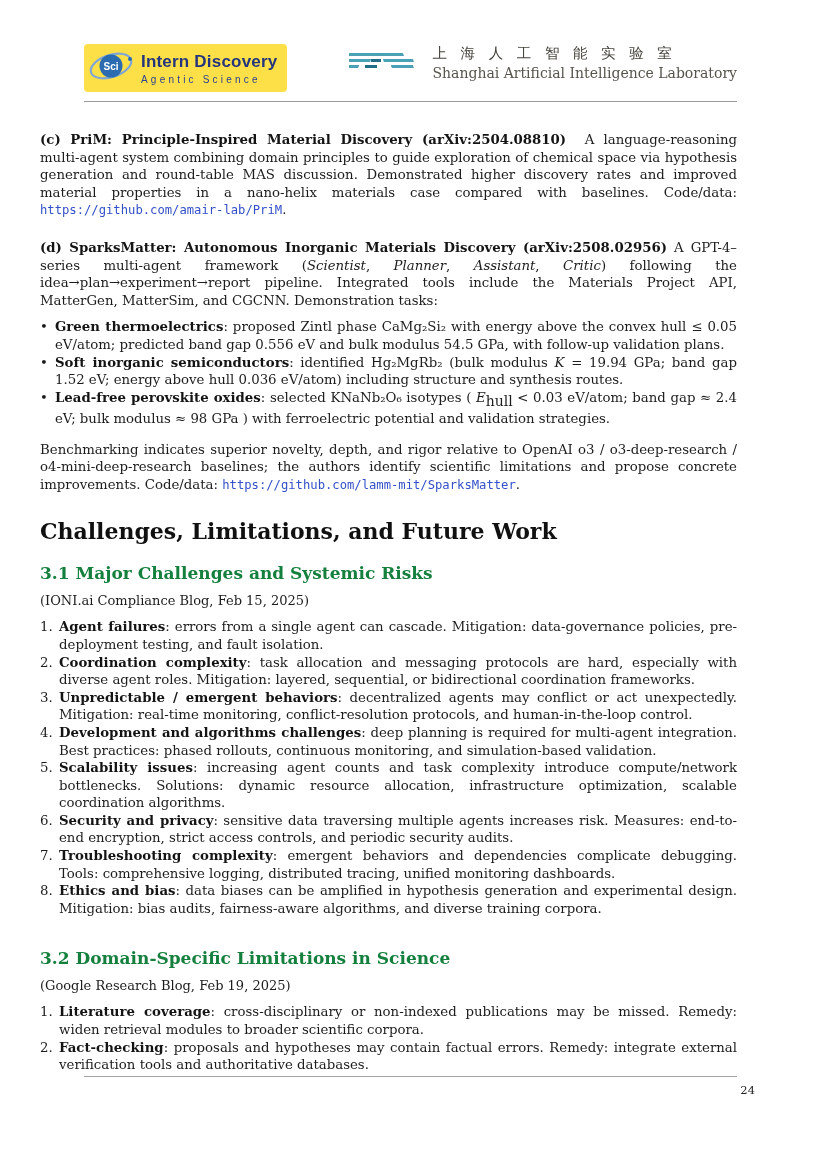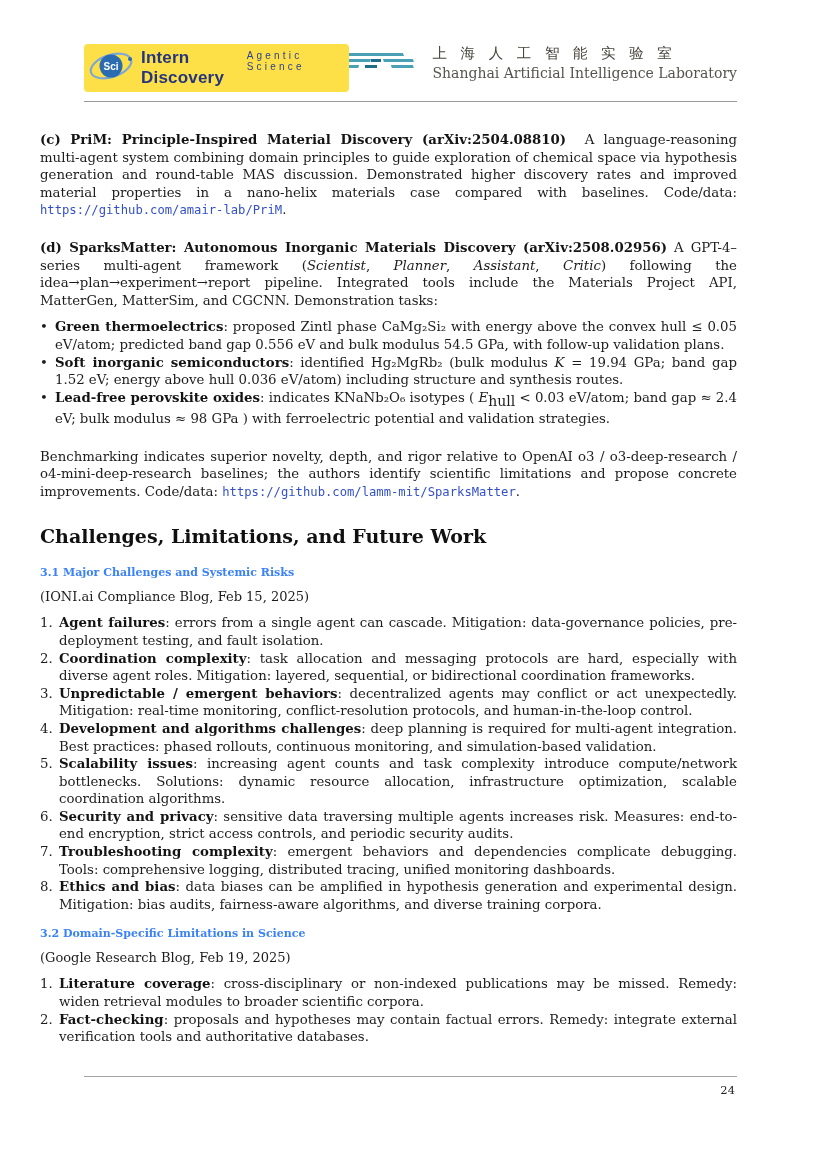--- a/index.html
+++ b/index.html
@@ -8,54 +8,54 @@
     background:#ffffff; overflow:hidden;
     font-family:"DejaVu Serif", serif; color:#1c1c1c;
     box-sizing:border-box;
   }
   
   .header {
     display:flex; justify-content:space-between; align-items:flex-start;
     padding:44px 77px 0 84px;
   }
   .brand { display:flex; align-items:center; gap:7px; background:#fde047; padding:2px 10px 2px 4px; border-radius:4px; }
-  .brand-text { display:flex; flex-direction:row; }
+  .brand-text { display:flex; flex-direction:column; }
   .brand-title { font-family:"Liberation Sans", sans-serif; font-weight:bold; font-size:17px; color:#24357e; letter-spacing:0.2px; }
   .brand-sub { font-family:"Liberation Sans", sans-serif; font-size:10px; color:#2c4191; letter-spacing:3.2px; margin-top:2px; }
   .lab { display:flex; align-items:center; gap:9px; }
   .lab-text { display:flex; flex-direction:column; }
   .lab-cn { font-size:14.5px; color:#45433b; letter-spacing:4.5px; white-space:nowrap; }
   .lab-en { font-size:14px; color:#56544c; margin-top:2px; white-space:nowrap; }
   .header-rule { height:1px; background:#9a9a9a; margin:9px 77px 0 84px; }
   
   .content { padding:0 77px 0 40px; }
   .para { font-size:13.3px; line-height:17.6px; text-align:justify; margin:0; }
   .p-prim { margin-top:29px; }
   .p-sparks { margin-top:19px; }
-  .p-bench { margin-top:20px; }
+  .p-bench { margin-top:13px; }
   .rs-b { font-weight:bold; color:#141414; }
   .rs-i { font-style:italic; }
   .rs-sub { vertical-align:sub; font-size:14px; }
   .rs-link { font-family:"DejaVu Sans Mono", monospace; color:#3350c8; font-size:12.2px; }
   .blist { margin-top:9px; }
   .blist .row { display:flex; }
   .blist .marker { flex:0 0 15px; font-size:13.3px; line-height:17.6px; }
   .nlist { margin-top:9px; }
   .nlist .row { display:flex; }
   .nlist .num { flex:0 0 19px; font-size:13.3px; line-height:17.6px; }
   .li-text { flex:1; font-size:13.3px; line-height:17.6px; text-align:justify; }
-  h1.sec { font-size:19px; font-weight:bold; color:#101010; margin:24px 0 0; }
-  h2.subsec { font-size:11px; font-weight:bold; color:#3b82f6; margin:19px 0 0; }
-  h2.subsec-2 { margin-top:14px; }
+  h1.sec { font-size:22px; font-weight:bold; color:#101010; margin:24px 0 0; }
+  h2.subsec { font-size:17px; font-weight:bold; color:#15803d; margin:19px 0 0; }
+  h2.subsec-2 { margin-top:31px; }
   .source { font-size:13px; margin:10px 0 0; }
   .list-gap { margin-top:10px; }
   
   .footer { position:absolute; left:0; right:0; top:1076px; }
   .footer-rule { height:1px; background:#a3a3a3; margin:0 77px 0 84px; }
-  .page-num { text-align:right; padding-right:79px; font-size:11.5px; color:#222; margin-top:6px; }
+  .page-num { text-align:right; padding-right:59px; font-size:11.5px; color:#222; margin-top:6px; }
 </style>
 </head>
 <body>
 
 <div class="page">
 
   <div class="header">
     <div class="brand">
       <span>
         <svg width="46" height="40" viewBox="0 0 46 40">
@@ -105,21 +105,21 @@
       <div class="row">
         <span class="marker">•</span>
         <span class="li-text"><span class="rs-b">Green thermoelectrics</span><span>: proposed Zintl phase CaMg₂Si₂ with energy above the convex hull ≤ 0.05 eV/atom; predicted band gap 0.556 eV and bulk modulus 54.5 GPa, with follow-up validation plans.</span></span>
       </div>
       <div class="row">
         <span class="marker">•</span>
         <span class="li-text"><span class="rs-b">Soft inorganic semiconductors</span><span>: identified Hg₂MgRb₂ (bulk modulus </span><span class="rs-i">K</span><span> = 19.94 GPa; band gap 1.52 eV; energy above hull 0.036 eV/atom) including structure and synthesis routes.</span></span>
       </div>
       <div class="row">
         <span class="marker">•</span>
-        <span class="li-text"><span class="rs-b">Lead-free perovskite oxides</span><span>: indicates KNaNb₂O₆ isotypes ( </span><span class="rs-i">E</span><span class="rs-sub">hull</span><span> &lt; 0.03 eV/atom; band gap ≈ 2.4 eV; bulk modulus ≈ 98 GPa ) with ferroelectric potential and validation strategies.</span></span>
+        <span class="li-text"><span class="rs-b">Lead-free perovskite oxides</span><span>: selected KNaNb₂O₆ isotypes ( </span><span class="rs-i">E</span><span class="rs-sub">hull</span><span> &lt; 0.03 eV/atom; band gap ≈ 2.4 eV; bulk modulus ≈ 98 GPa ) with ferroelectric potential and validation strategies.</span></span>
       </div>
     </div>
 
     <p class="para p-bench"><span>Benchmarking indicates superior novelty, depth, and rigor relative to OpenAI o3 / o3-deep-research / o4-mini-deep-research baselines; the authors identify scientific limitations and propose concrete improvements. Code/data: </span><span class="rs-link">https://github.com/lamm-mit/SparksMatter</span><span>.</span></p>
 
     <h1 class="sec">Challenges, Limitations, and Future Work</h1>
 
     <h2 class="subsec">3.1 Major Challenges and Systemic Risks</h2>
     <p class="source">(IONI.ai Compliance Blog, Feb 15, 2025)</p>
 

